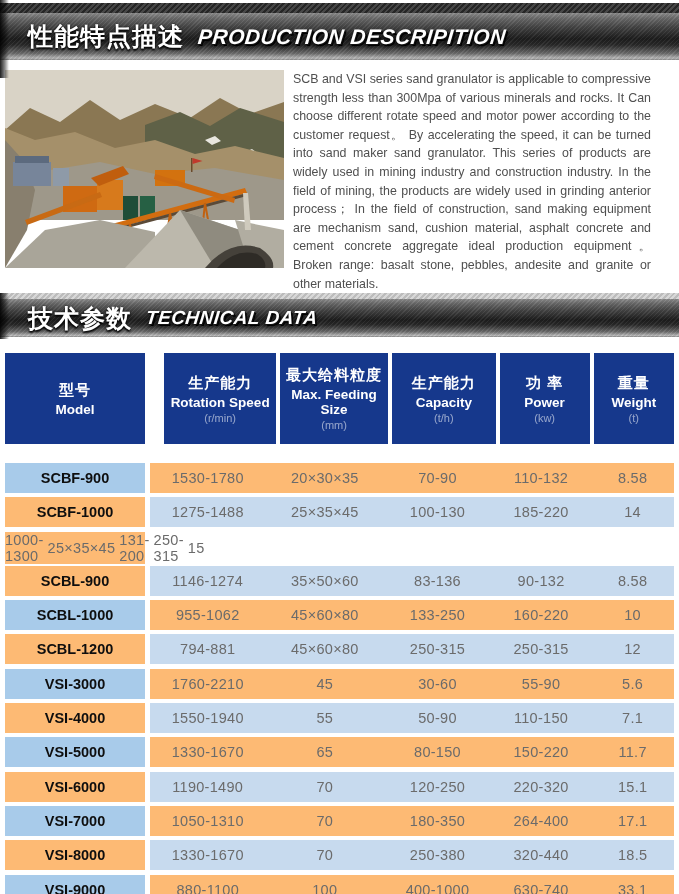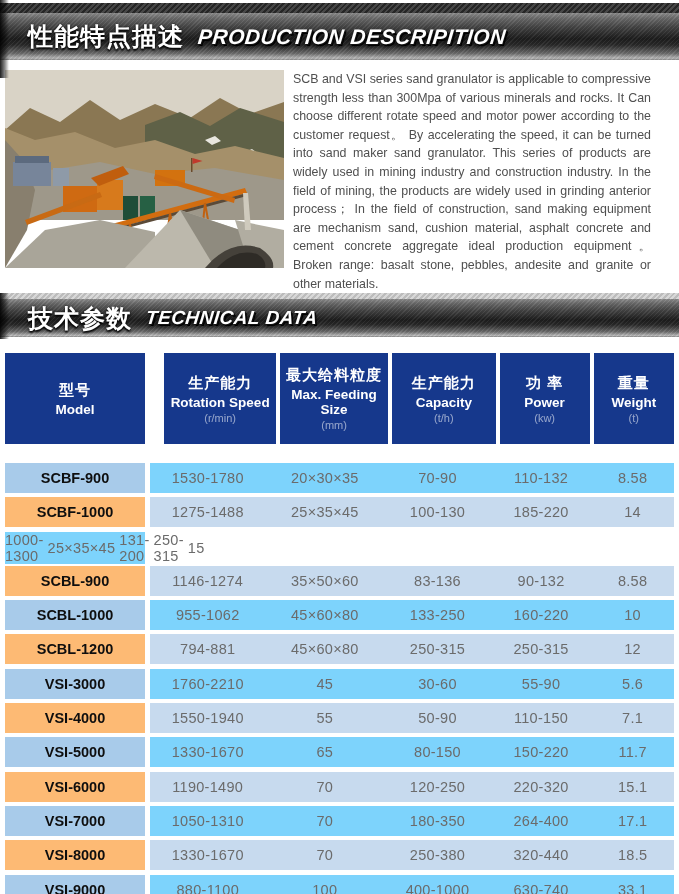--- a/index.html
+++ b/index.html
@@ -100,21 +100,21 @@
     display:grid;
     grid-template-columns:120fr 115fr 111fr 96fr 86fr;
     column-gap:4px;
   }
   .tcell {
     display:flex; align-items:center; justify-content:center;
     font-size:14.5px; color:#6b6b6b; letter-spacing:.3px;
   }
   .trow.odd  .model-cell { background:#a8cbea; }
   .trow.even .model-cell { background:#fdba74; }
-  .trow.odd  .rsub { background:#7dd3fc; }
+  .trow.odd  .rsub { background:#fdba74; }
   .trow.even .rsub { background:#c7daee; }
 </style>
 </head>
 <body>
 
 <div class="edge-curl" id="curl-top"></div>
 <div class="edge-curl" id="curl-mid"></div>
 
 <div class="banner banner1">
   <div class="top-strip"></div>

